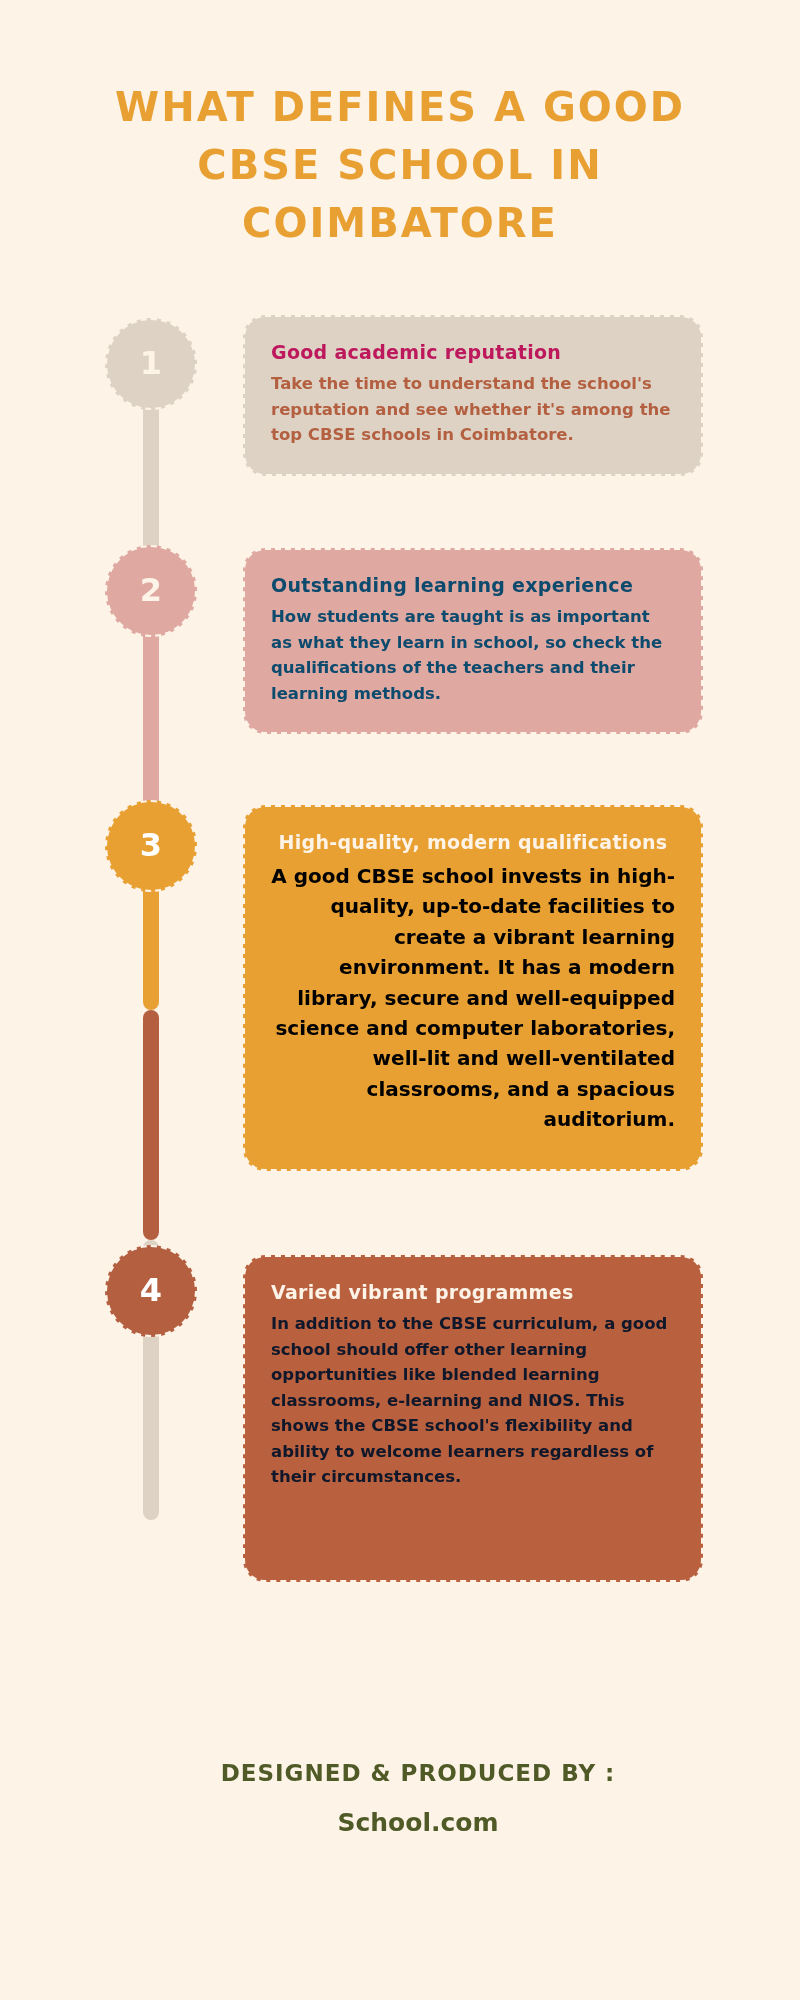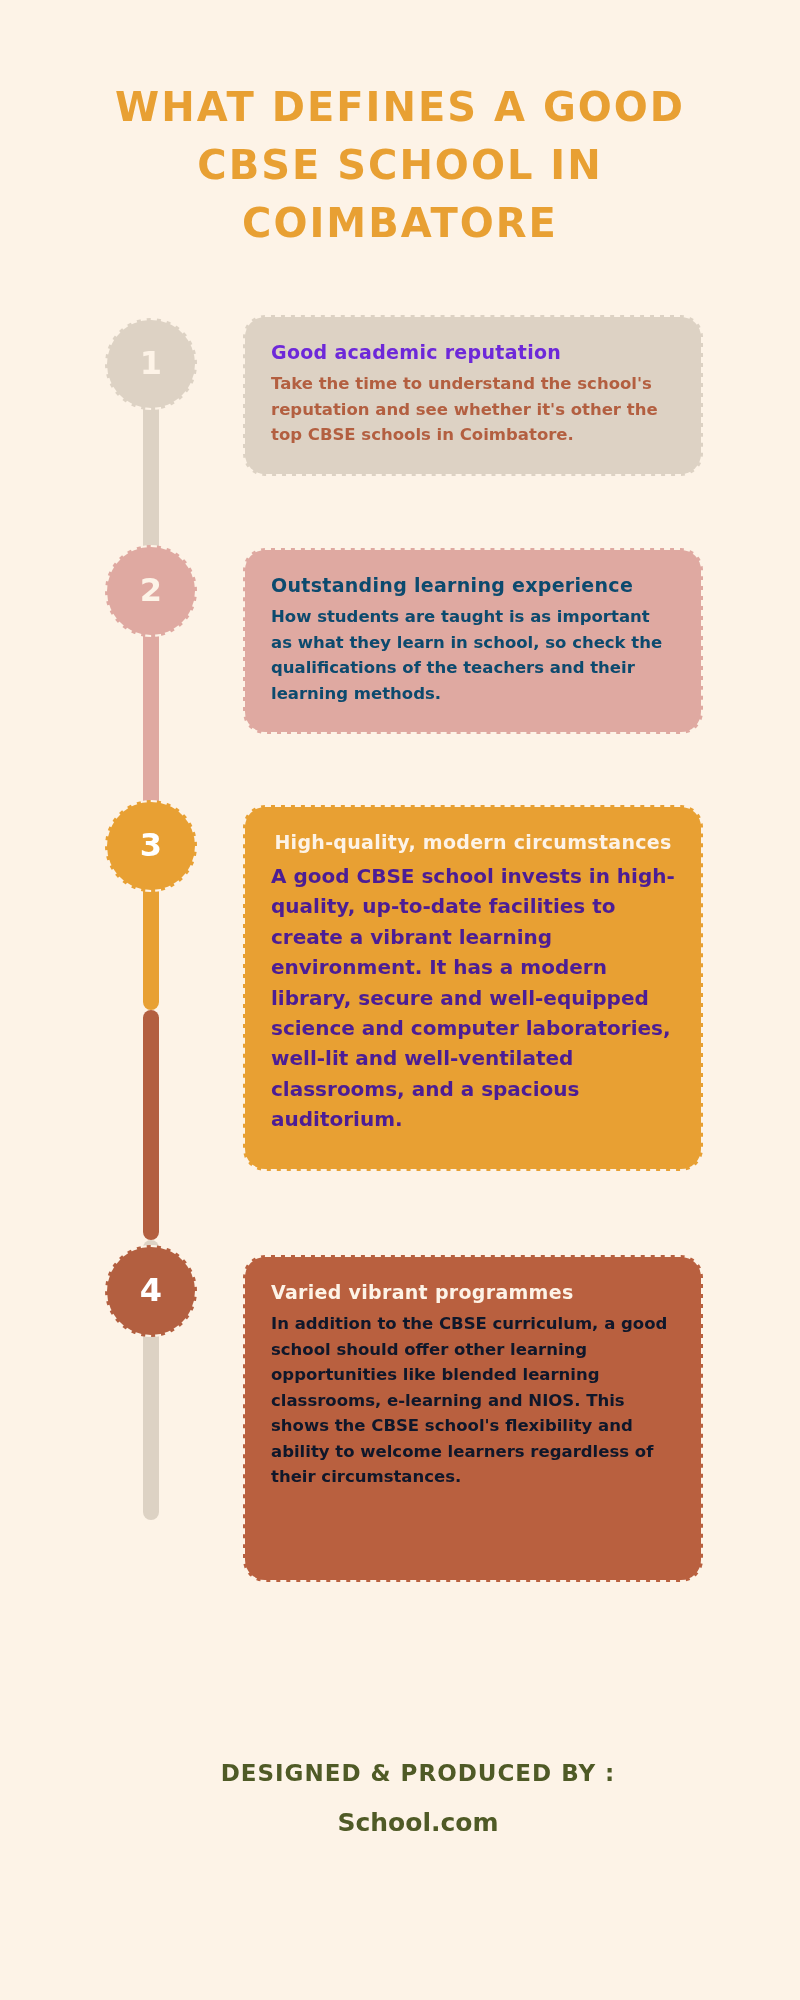--- a/index.html
+++ b/index.html
@@ -102,37 +102,37 @@
     font-size: 16.5px;
     line-height: 1.55;
     font-weight: bold;
     font-family: "DejaVu Sans", sans-serif;
   }
 
   .card-1 {
     top: 315px;
     background: #ddd2c4;
   }
-  .card-1 h3 { color: #6d28d9; }
+  .card-1 h3 { color: #be185d; }
   .card-1 p  { color: #b35f40; }
 
   .card-2 {
     top: 548px;
     background: #dfa9a1;
   }
   .card-2 h3 { color: #0c4a6e; }
   .card-2 p  { color: #0c4a6e; }
 
   .card-3 {
     top: 805px;
     background: #e8a033;
     padding-bottom: 34px;
   }
   .card-3 h3 { color: #fdf3e7; text-align: center; }
-  .card-3 p  { color: #4c1d95; text-align: left; font-size: 20px; line-height: 1.52; }
+  .card-3 p  { color: #000000; text-align: right; font-size: 20px; line-height: 1.52; }
 
   .card-4 {
     top: 1255px;
     padding-bottom: 90px;
     background: #b9603f;
   }
   .card-4 h3 { color: #fdf3e7; }
   .card-4 p  { color: #0f172a; }
 
   
@@ -181,30 +181,30 @@
   </div>
   <div class="circle circle-3">
     <span class="num">3</span>
   </div>
   <div class="circle circle-4">
     <span class="num">4</span>
   </div>
 
   <div class="card card-1">
     <h3>Good academic reputation</h3>
-    <p>Take the time to understand the school's reputation and see whether it's other the top CBSE schools in Coimbatore.</p>
+    <p>Take the time to understand the school's reputation and see whether it's among the top CBSE schools in Coimbatore.</p>
   </div>
 
   <div class="card card-2">
     <h3>Outstanding learning experience</h3>
     <p>How students are taught is as important as what they learn in school, so check the qualifications of the teachers and their learning methods.</p>
   </div>
 
   <div class="card card-3">
-    <h3>High-quality, modern circumstances</h3>
+    <h3>High-quality, modern qualifications</h3>
     <p>A good CBSE school invests in high-quality, up-to-date facilities to create a vibrant learning environment. It has a modern library, secure and well-equipped science and computer laboratories, well-lit and well-ventilated classrooms, and a spacious auditorium.</p>
   </div>
 
   <div class="card card-4">
     <h3>Varied vibrant programmes</h3>
     <p>In addition to the CBSE curriculum, a good school should offer other learning opportunities like blended learning classrooms, e-learning and NIOS. This shows the CBSE school's flexibility and ability to welcome learners regardless of their circumstances.</p>
   </div>
 
   <div class="footer">
     <div class="line1">Designed &amp; Produced by :</div>

